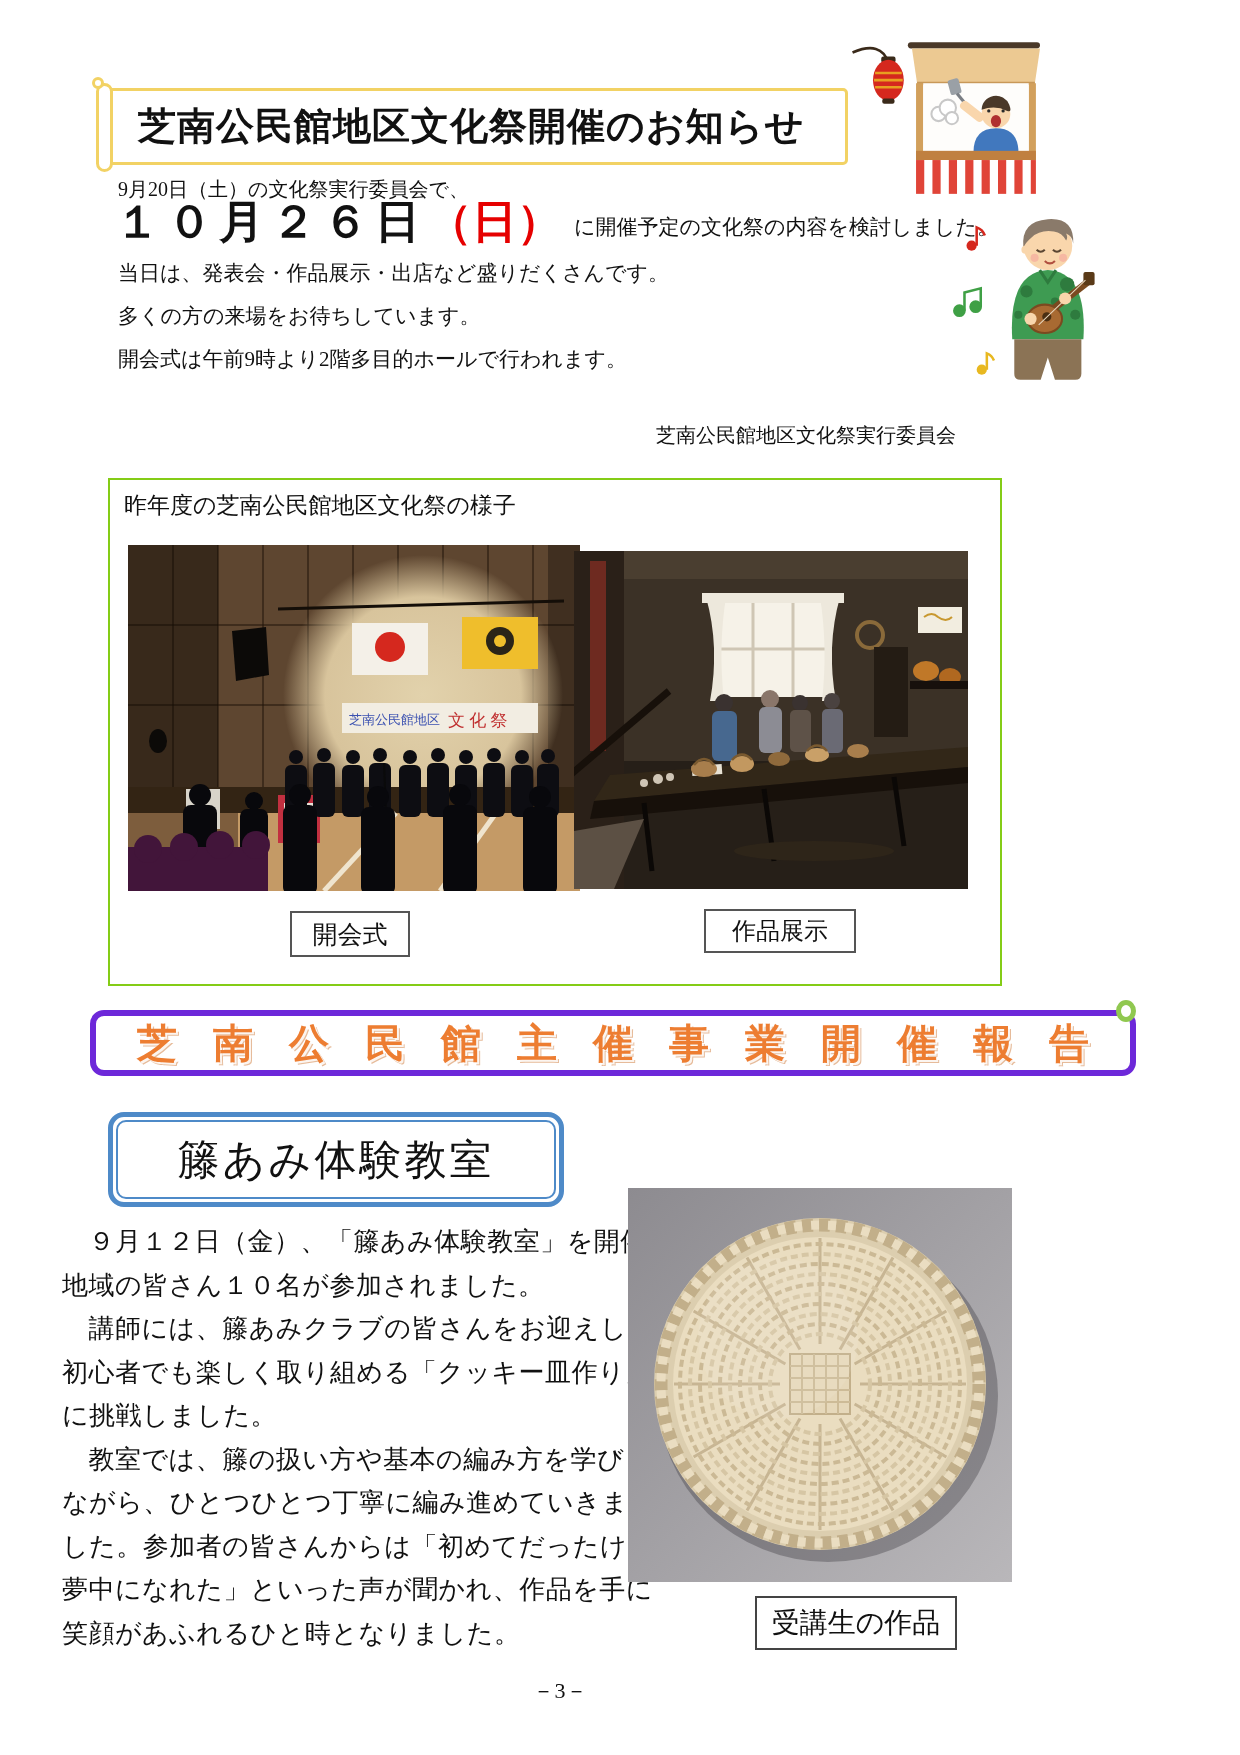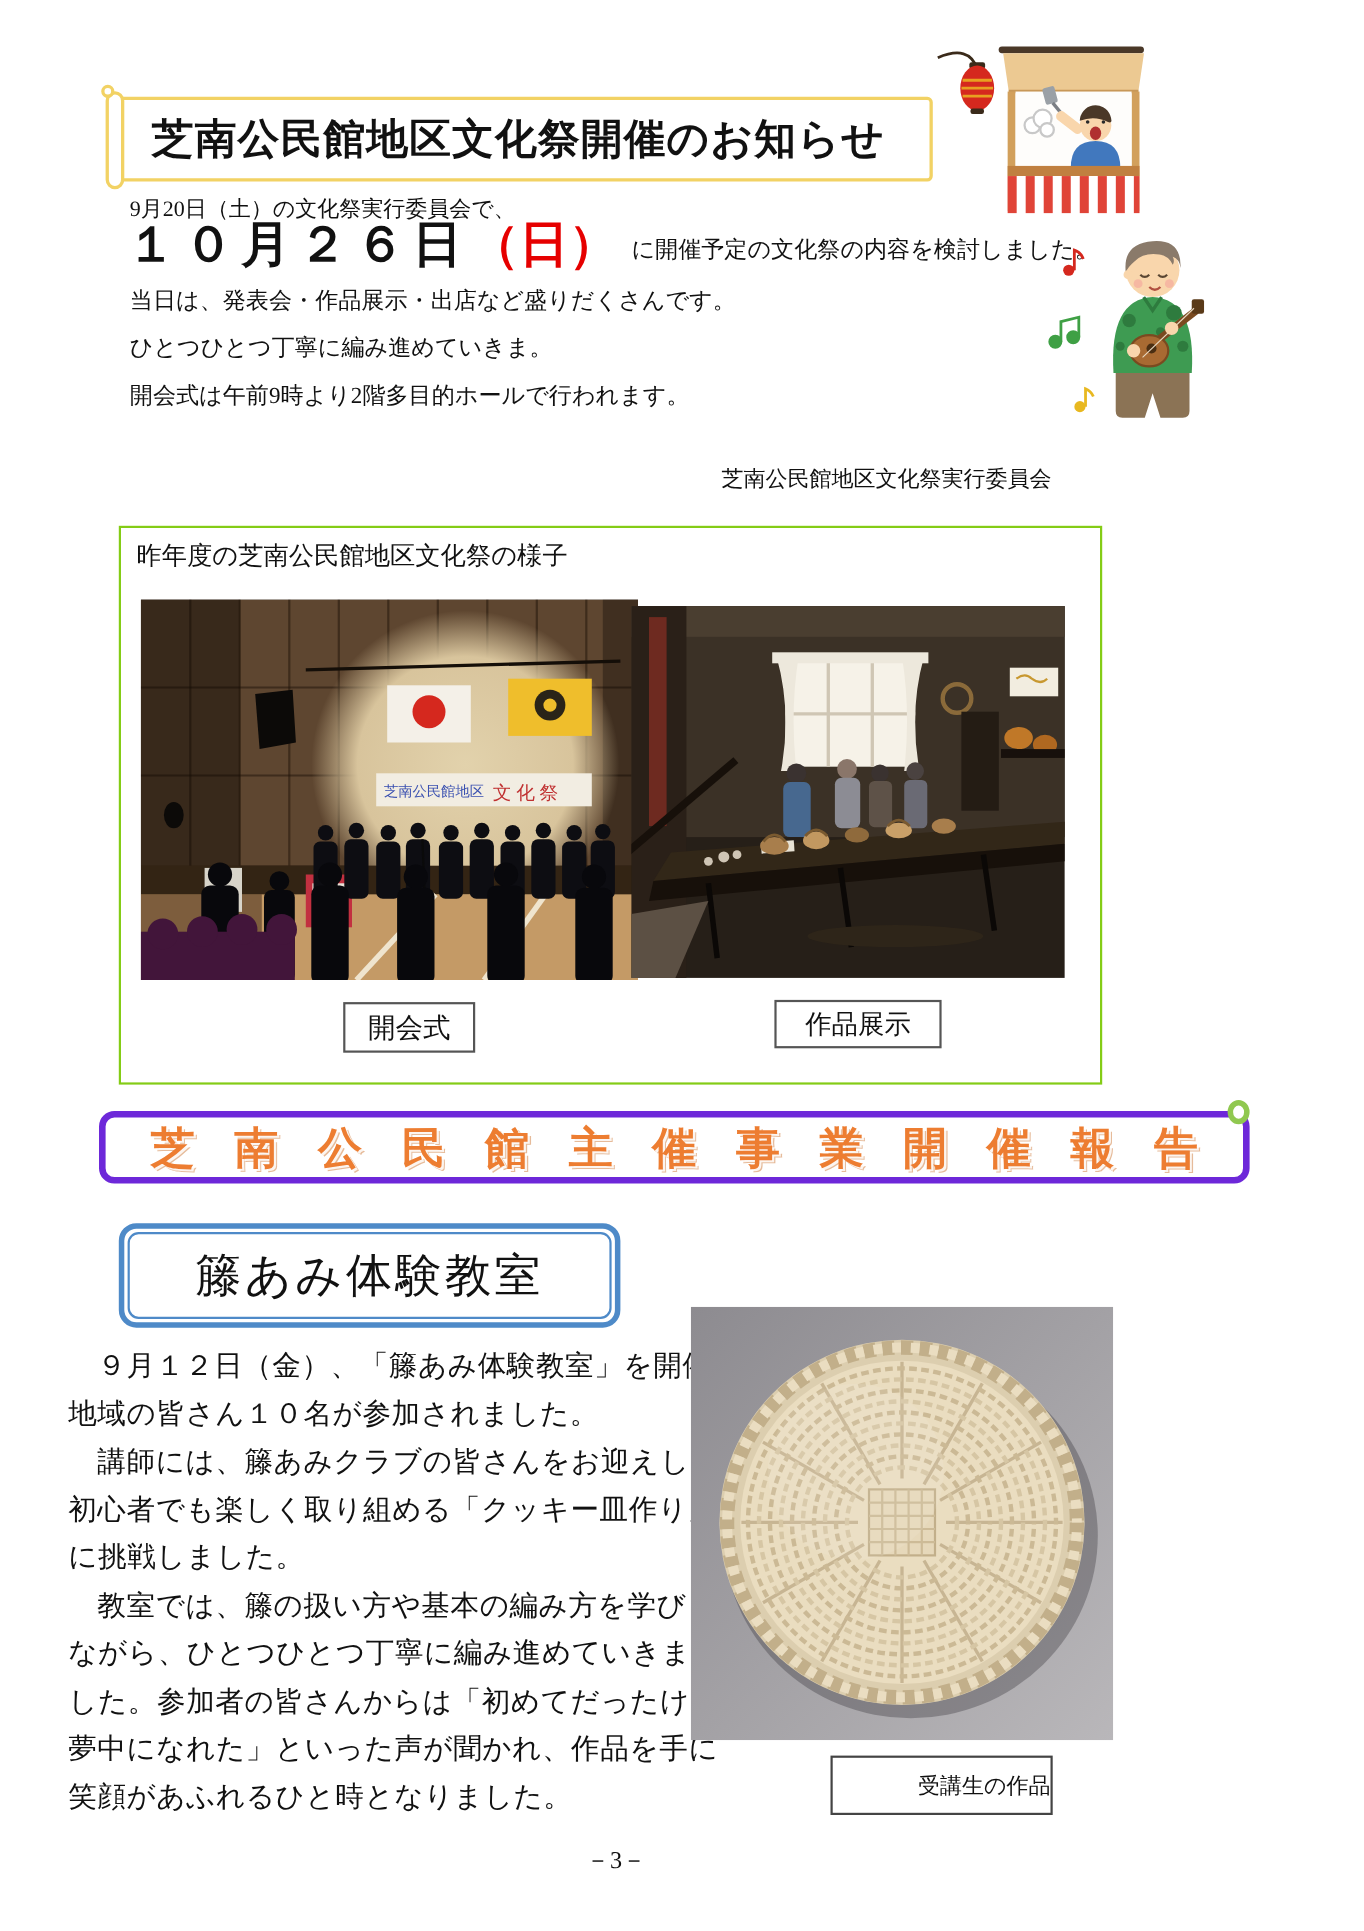--- a/index.html
+++ b/index.html
@@ -43,21 +43,21 @@
     position:absolute; left:14px; top:10px;
     font-family:"Liberation Sans", sans-serif; font-size:23px; white-space:nowrap;
   }
   .photo-left  { position:absolute; left:18px;  top:65px; width:452px; height:346px; }
   .photo-right { position:absolute; left:464px; top:71px; width:394px; height:338px; }
   .caption-small {
     position:absolute; border:2px solid #555; background:#fff; box-sizing:border-box;
     display:flex; align-items:center; justify-content:center;
     font-family:"Liberation Sans", sans-serif;
   }
-  .caption-opening    { left:180px; top:431px; width:120px; height:46px; font-size:25px;margin-left:22px; }
+  .caption-opening    { left:180px; top:431px; width:120px; height:46px; font-size:25px; }
   .caption-exhibition { left:594px; top:429px; width:152px; height:44px; font-size:24px; }
   
   .report-banner {
     position:absolute; left:90px; top:1010px; width:1046px; height:66px;
     border:6px solid #6d28d9; border-radius:14px; background:#fff;
     display:flex; align-items:center; justify-content:center; box-sizing:border-box;
   }
   .banner-curl {
     position:absolute; right:-6px; top:-16px; width:20px; height:22px;
     border:5px solid #90C850; border-radius:50% 50% 50% 50%; background:#fff; box-sizing:border-box;
@@ -80,21 +80,21 @@
   .class-title-text { font-size:42px; letter-spacing:3px; white-space:nowrap; }
   .para {
     position:absolute; left:62px; top:1220px; width:575px;
     font-size:26px; line-height:43.5px; letter-spacing:0.5px;
   }
   .para div { white-space:nowrap; }
   .craft-photo { position:absolute; left:628px; top:1188px; width:384px; height:394px; }
   .craft-caption {
     position:absolute; left:755px; top:1596px; width:202px; height:54px;
     border:2px solid #444; box-sizing:border-box; background:#fff;
-    display:flex; align-items:center; justify-content:flex-end; font-size:20px;
+    display:flex; align-items:center; justify-content:center; font-size:28px;
   }
   .page-number { position:absolute; left:60px; top:1676px; width:1000px; text-align:center; font-size:22px; }
   
   .stall-illo   { position:absolute; left:830px; top:38px;  width:210px; height:156px; }
   .ukulele-illo { position:absolute; left:945px; top:205px; width:165px; height:185px; }
   svg { display:block; }
 </style>
 </head>
 <body>
 
@@ -151,21 +151,21 @@
   </div>
 
   <div class="intro-line">9月20日（土）の文化祭実行委員会で、</div>
   <div class="date-line">
     <span class="date-big">１０月２６日</span>
     <span class="date-day">（日）</span>
     <span class="date-suffix">に開催予定の文化祭の内容を検討しました。</span>
   </div>
   <div class="ann-lines">
     <div>当日は、発表会・作品展示・出店など盛りだくさんです。</div>
-    <div>ひとつひとつ丁寧に編み進めていきま。</div>
+    <div>多くの方の来場をお待ちしています。</div>
     <div>開会式は午前9時より2階多目的ホールで行われます。</div>
   </div>
   <div class="signature">芝南公民館地区文化祭実行委員会</div>
 
   <div class="ukulele-illo">
     <svg viewBox="0 0 162 182" width="165" height="185">
       <g>
         <circle cx="26" cy="40" r="5" fill="#D5281E"></circle>
         <path d="M31 40 V22 q6 2 8 8" stroke="#D5281E" stroke-width="2.5" fill="none"></path>
         <g stroke="#3FA045" stroke-width="2.5">

